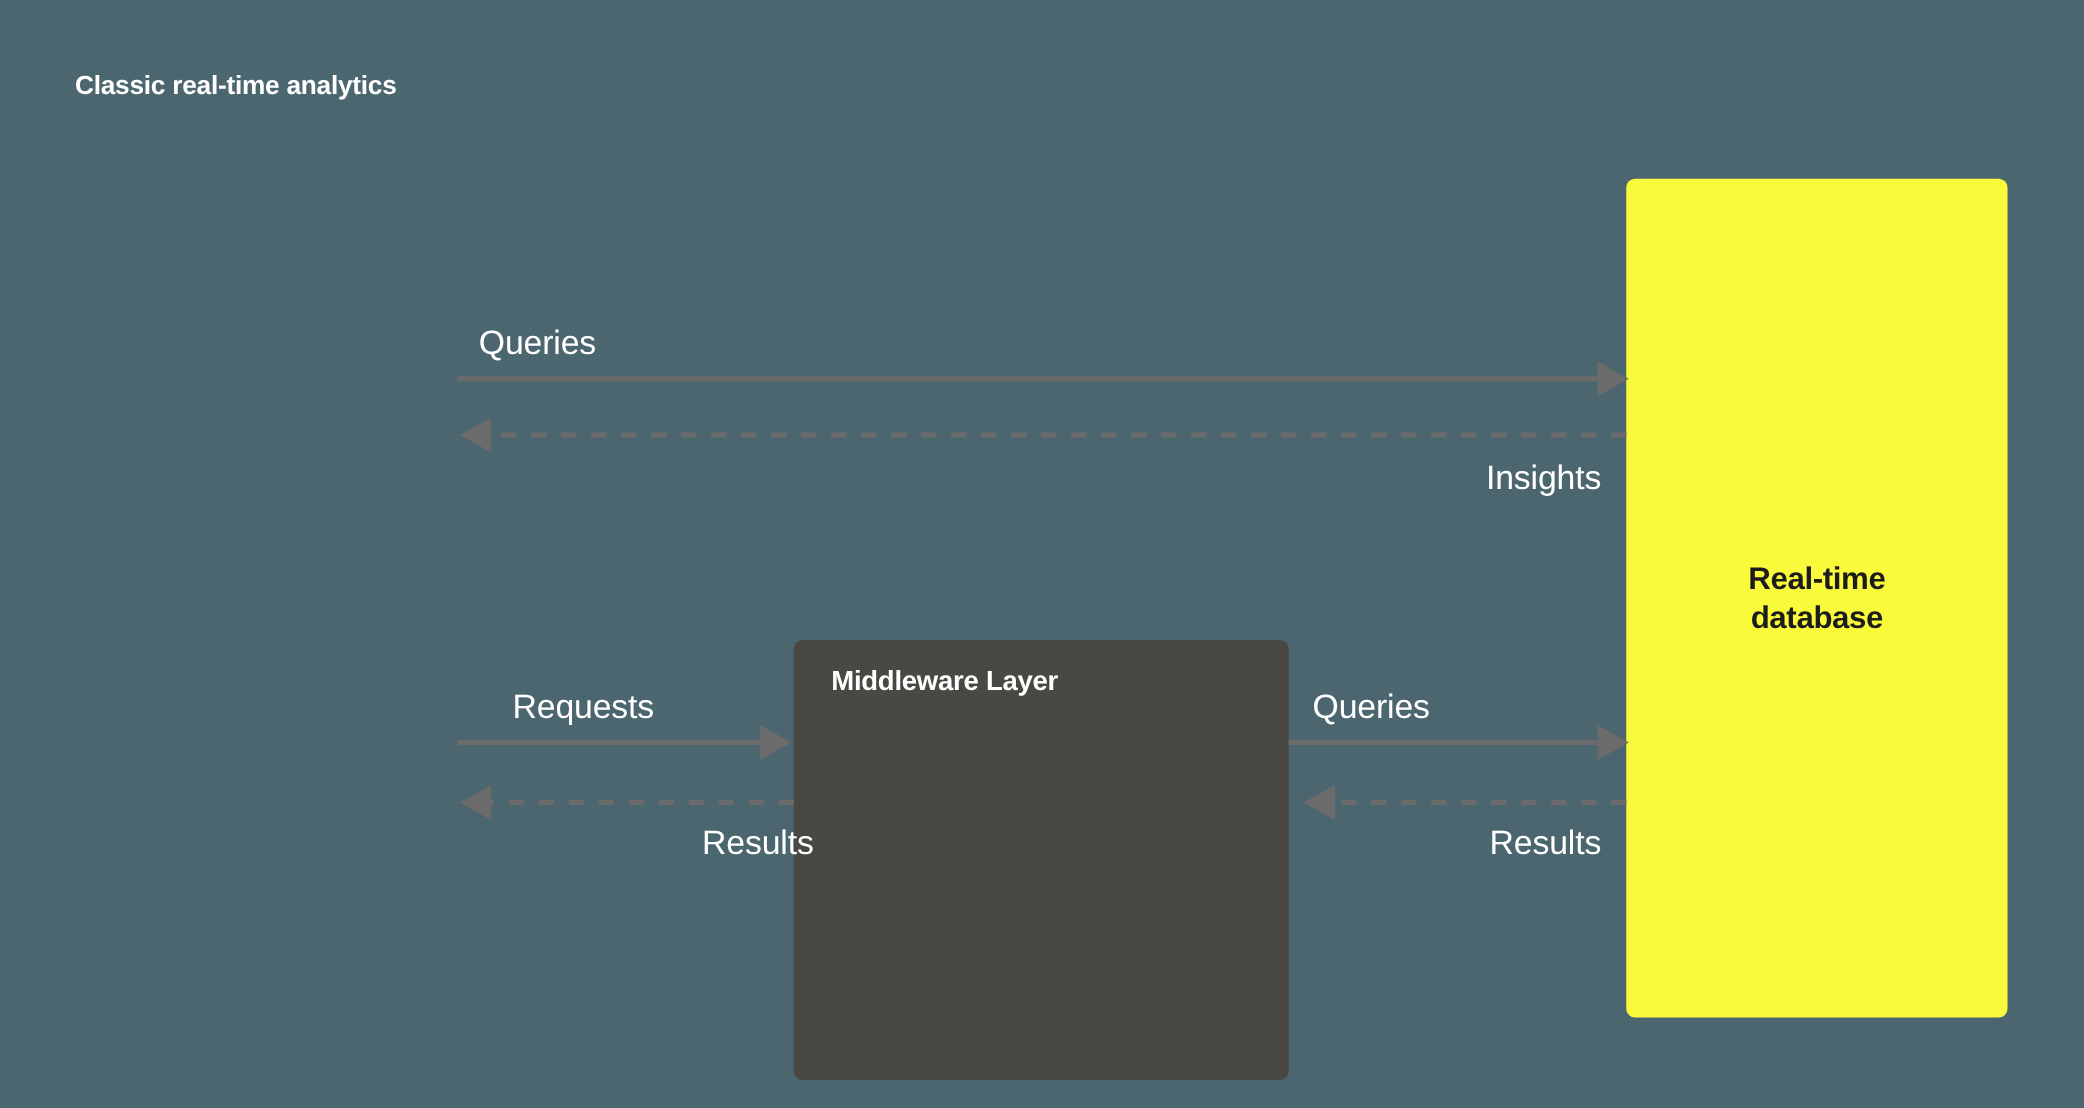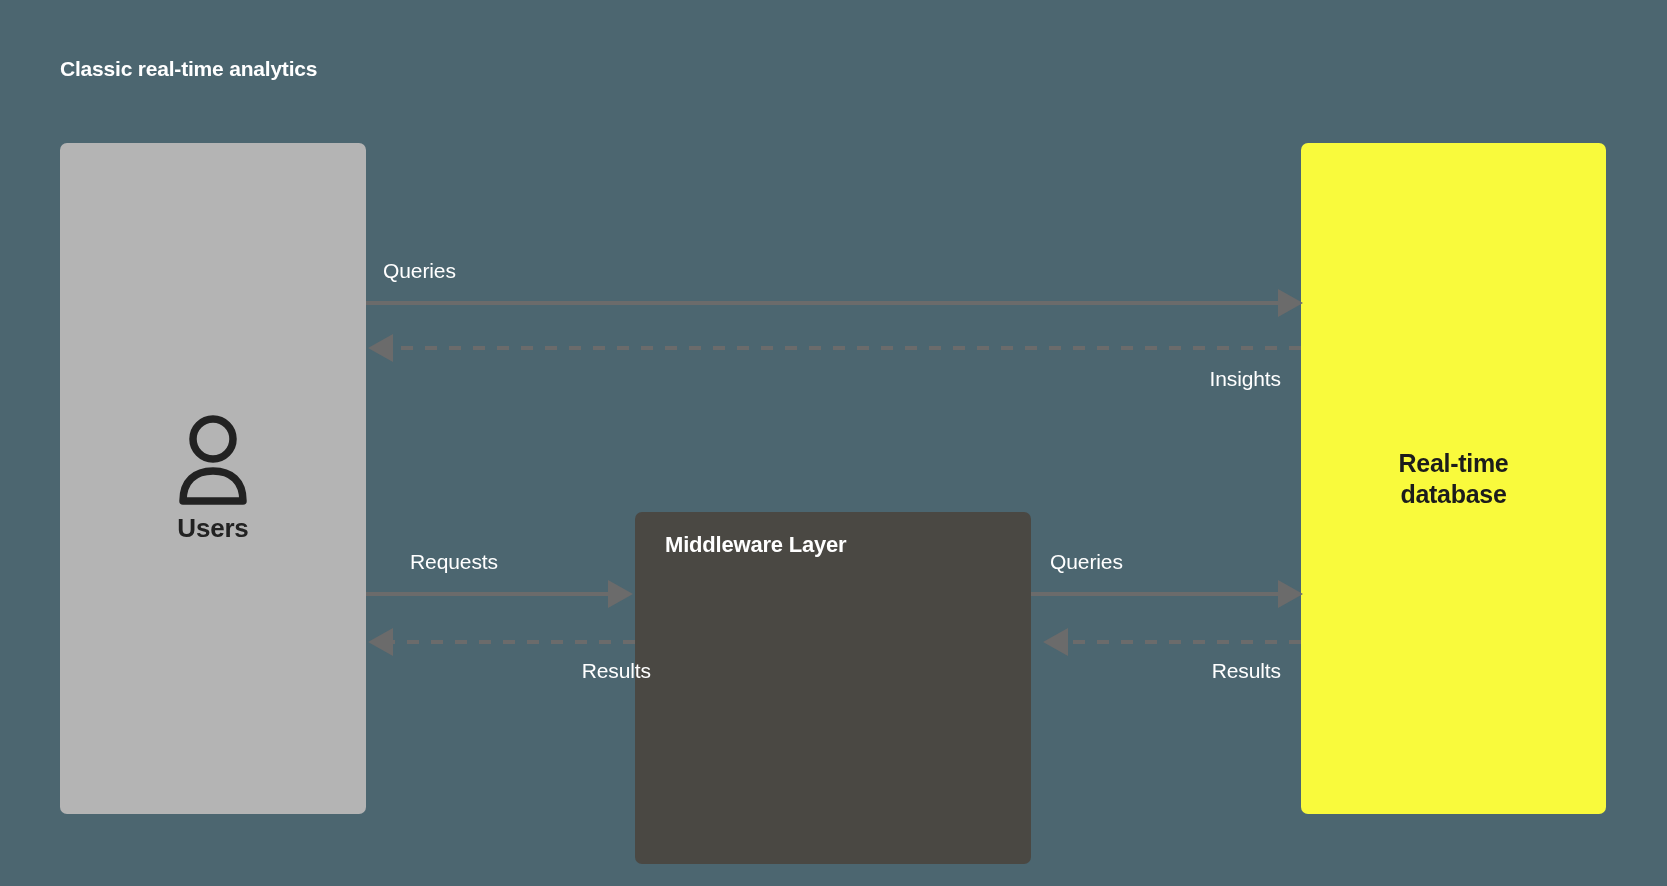--- a/index.html
+++ b/index.html
@@ -118,52 +118,41 @@
     left: 0;
     top: 0;
     width: 1667px;
     height: 886px;
     pointer-events: none;
   }
 
   
   .edge-label {
     position: absolute;
-    font-size: 21px;
+    font-size: 27px;
     color: #ffffff;
     white-space: nowrap;
     letter-spacing: -0.1px;
   }
   .edge-label.right-align { text-align: right; }
 
   #label-queries-top   { left: 383px; top: 259px; }
   #label-insights      { left: 1000px; top: 367px; width: 281px; }
   #label-requests      { left: 385px; top: 550px; margin-left: 25px; }
   #label-results-left  { left: 400px; top: 659px; width: 251px; }
   #label-queries-mid   { left: 1050px; top: 550px; }
   #label-results-right { left: 1000px; top: 659px; width: 281px; }
 </style>
 </head>
 <body>
 
 <div id="canvas">
 
   <div class="diagram-title">Classic real-time analytics</div>
 
-  <div class="node-box" id="users-box">
-    <div class="users-inner">
-      <span class="user-icon">
-        <svg width="84" height="94" viewBox="0 0 84 94" fill="none" xmlns="http://www.w3.org/2000/svg">
-          <circle cx="42" cy="26" r="20" stroke="#222222" stroke-width="7.5" fill="none"></circle>
-          <path d="M12 88 C12 68 24 58 42 58 C60 58 72 68 72 88 Z" stroke="#222222" stroke-width="7.5" fill="none" stroke-linejoin="round"></path>
-        </svg>
-      </span>
-      <span class="users-label">Users</span>
-    </div>
-  </div>
 
   <div class="node-box" id="middleware-box">
     <div class="middleware-label">Middleware Layer</div>
   </div>
 
   <div class="node-box" id="database-box">
     <div class="db-inner">
       <div class="db-label">
         <span>Real-time</span><br>
         <span>database</span>

